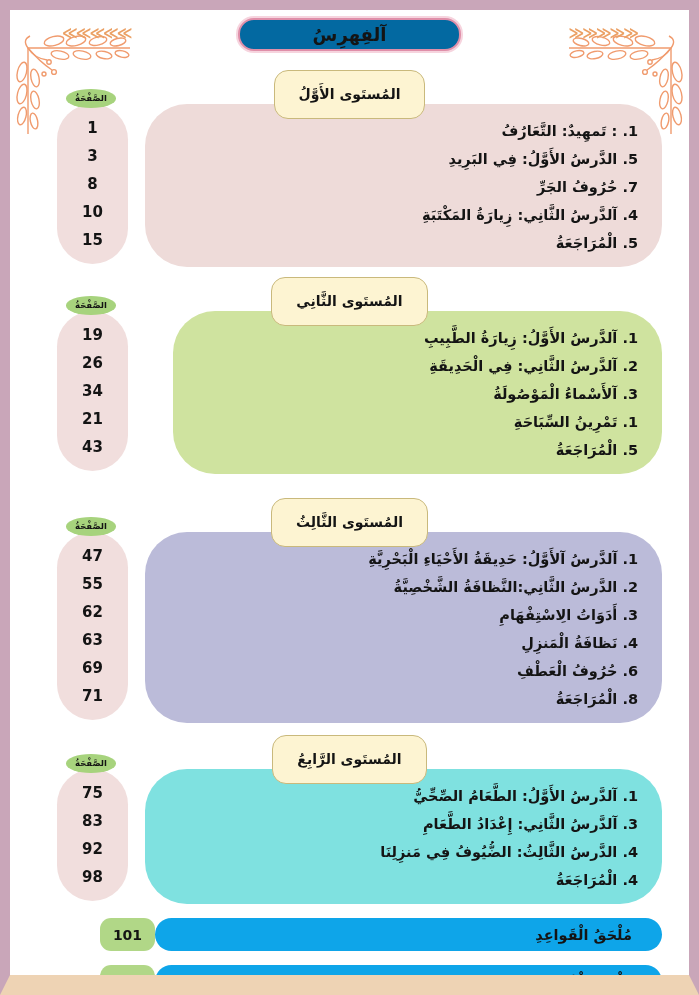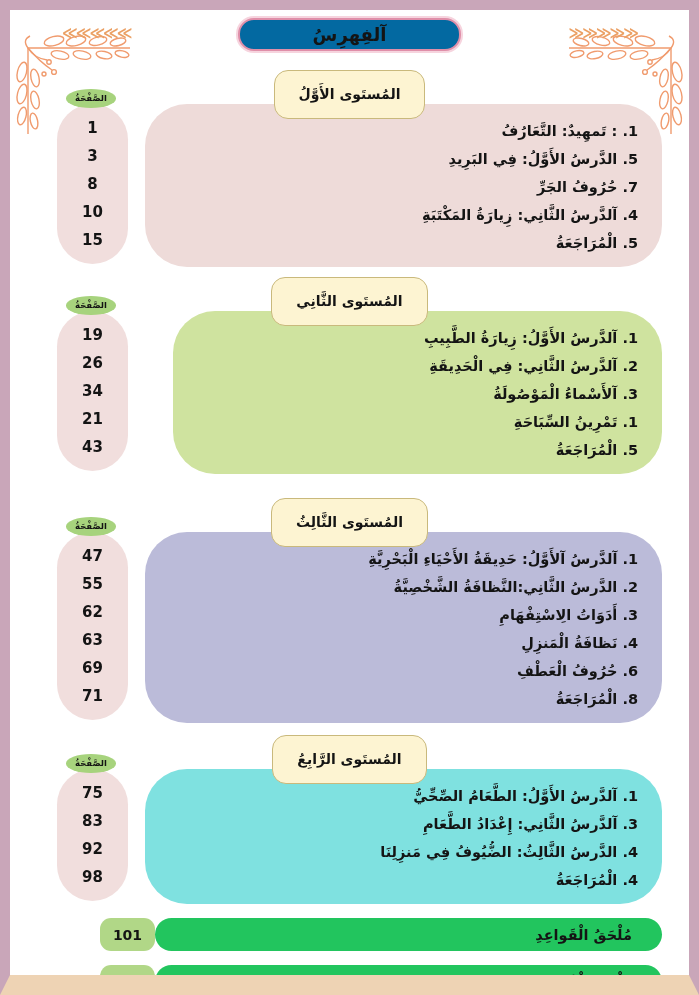--- a/index.html
+++ b/index.html
@@ -55,21 +55,21 @@
   
   .appendix-row{display:flex;margin:16px 27px 0 90px;align-items:center;}
   .appendix-row.first{margin-top:14px;}
   .appendix-row.second{margin-top:14px;}
   .app-badge{
     flex:0 0 55px;height:33px;background:#b1d787;border-radius:11px;
     display:flex;align-items:center;justify-content:center;
     font-size:14px;font-weight:700;
   }
   .app-pill{
-    flex:1;height:33px;background:#22c55e;border-radius:17px;direction:rtl;
+    flex:1;height:33px;background:#0ea5e9;border-radius:17px;direction:rtl;
     display:flex;align-items:center;padding:4px 30px;
     font-size:14.5px;font-weight:700;
   }
 </style>
 </head>
 <body>
 
 <div class="frame">
   <div class="page">
 

